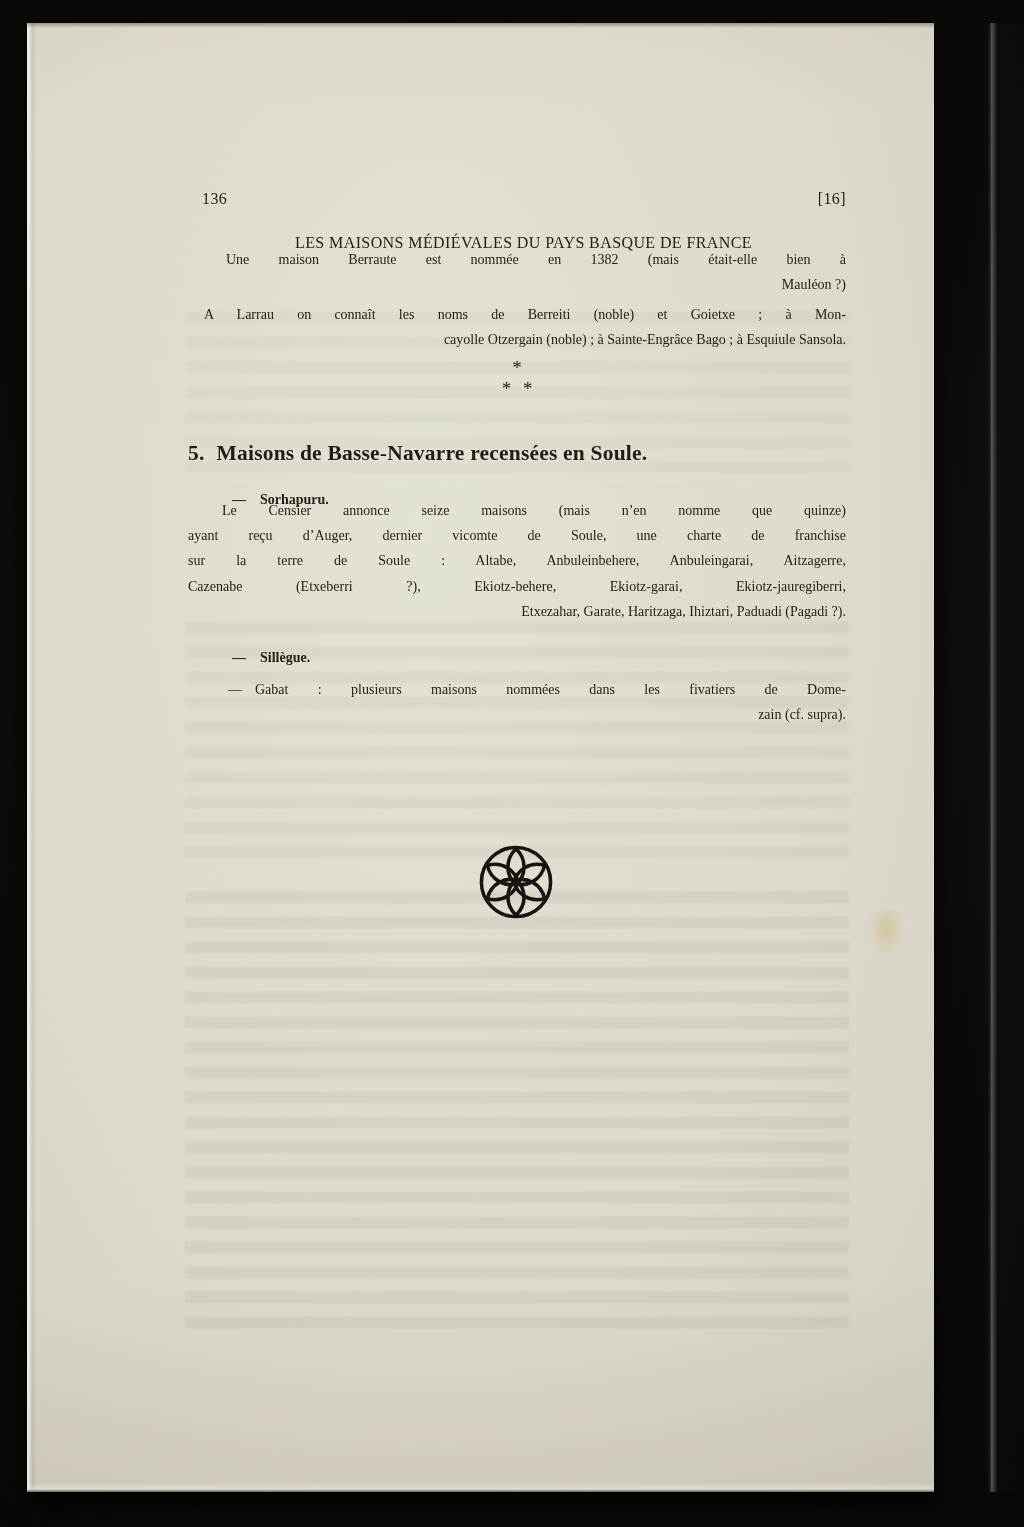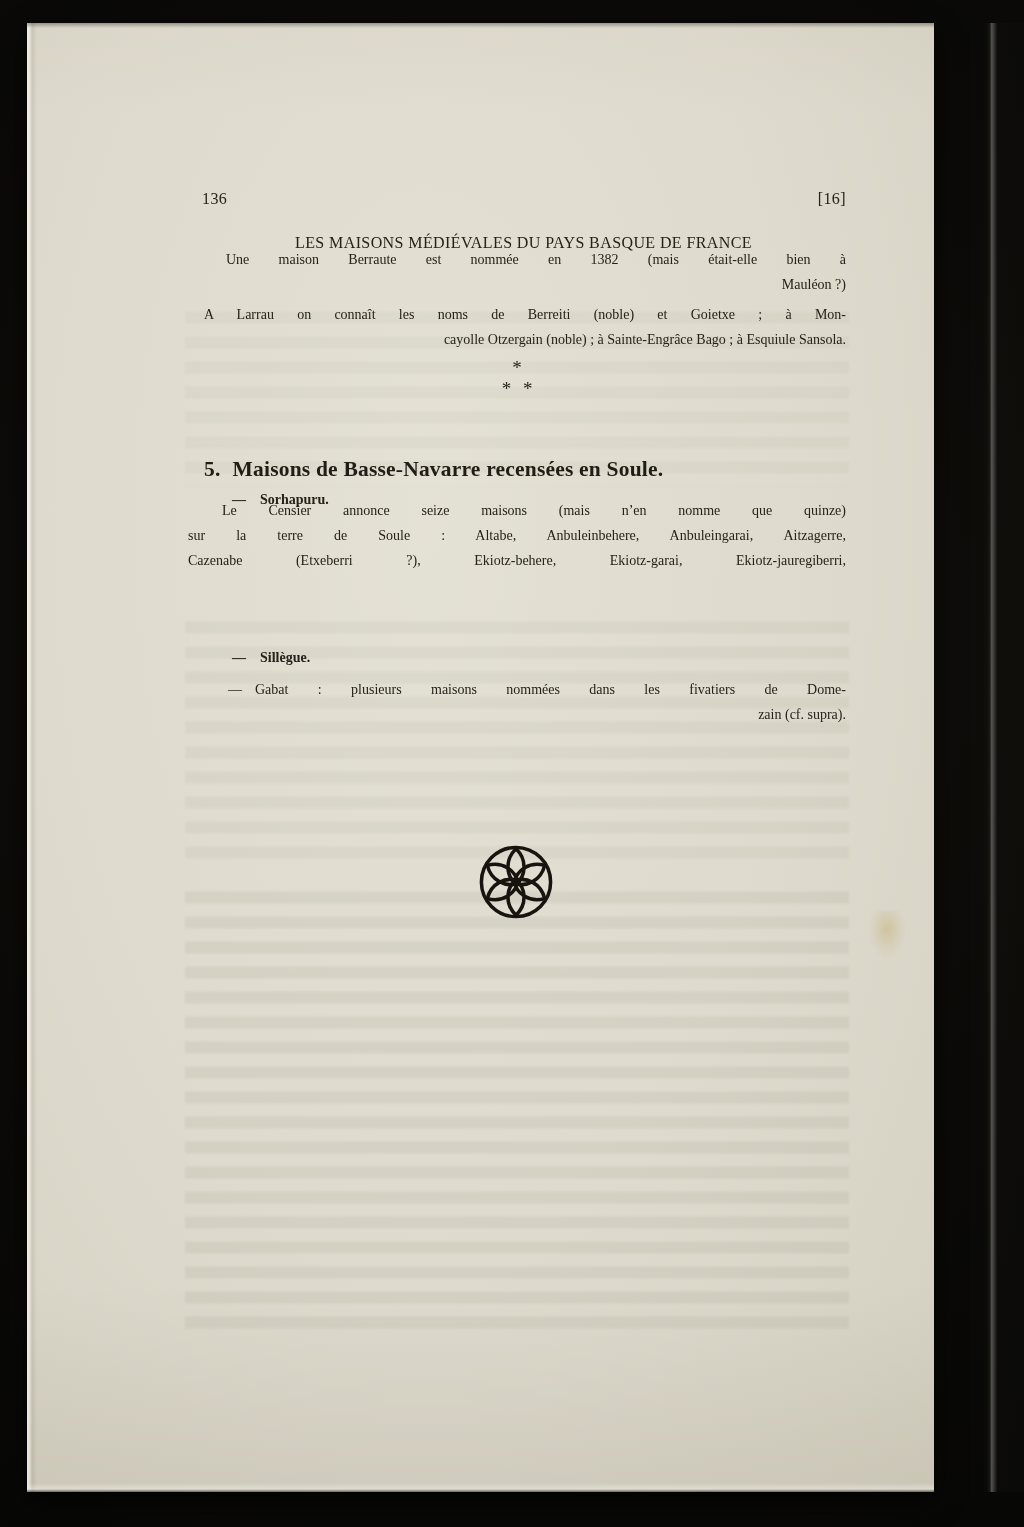--- a/index.html
+++ b/index.html
@@ -41,21 +41,21 @@
   .line-last{text-align:right;}
   .lines > div:first-child{text-indent:var(--ind,34px);}
   .running-header{top:165px;font-size:16px;letter-spacing:0.4px;line-height:22px;}
   .running-header .rtitle{position:absolute;left:13px;right:0;text-align:center;margin-top:44px;}
   .running-header .pgnum{position:absolute;left:14px;}
   .running-header .folio{position:absolute;right:0;}
   .p-berraute{top:224px;}
   .p-larrau{top:279px;}
   .separator{top:334px;text-align:center;font-size:19px;line-height:21px;color:#221f1a;}
   .separator .pair{word-spacing:7px;}
-  .section-heading{top:418px;margin:16px;font-size:21.5px;font-weight:700;letter-spacing:0.2px;color:#201c16;}
+  .section-heading{top:418px;margin:0;font-size:21.5px;font-weight:700;letter-spacing:0.2px;color:#201c16;}
   .section-heading .num{margin-right:12px;}
   .dash-item{font-weight:700;}
   .dash-item .dash{margin-right:14px;}
   .it-sorhapuru{top:464px;padding-left:44px;}
   .p-censier{top:475px;}
   .it-sillegue{top:622px;padding-left:44px;}
   .francs-line{top:625px;padding-left:35px;}
   .italic{font-style:italic;}
   .bold{font-weight:400;}
   .p-gabat{top:654px;}
@@ -104,22 +104,24 @@
     <h2 class="col section-heading">
       <span class="num">5.</span><span>Maisons de Basse-Navarre recensées en Soule.</span>
     </h2>
 
     <div class="col bodytxt dash-item it-sorhapuru">
       <span class="dash">—</span><span>Sorhapuru.</span>
     </div>
 
     <div class="col bodytxt lines p-censier" style="--ind:34px">
         <div class="line-just">Le Censier annonce seize maisons (mais n’en nomme que quinze)</div>
+        <div class="line-just">ayant reçu d’Auger, dernier vicomte de Soule, une charte de franchise</div>
         <div class="line-just">sur la terre de Soule : Altabe, Anbuleinbehere, Anbuleingarai, Aitzagerre,</div>
         <div class="line-just">Cazenabe (Etxeberri ?), Ekiotz-behere, Ekiotz-garai, Ekiotz-jauregiberri,</div>
+        <div class="line-last">Etxezahar, Garate, Haritzaga, Ihiztari, Paduadi (Pagadi ?).</div>
       </div>
 
     <div class="col bodytxt dash-item it-sillegue">
       <span class="dash">—</span><span>Sillègue.</span>
     </div>
 
 
     <div class="col bodytxt p-gabat">
       <div class="line-just">
         <span class="dash">—</span><span class="bold">Gabat</span><span> : plusieurs maisons nommées dans les fivatiers de Dome-</span>

